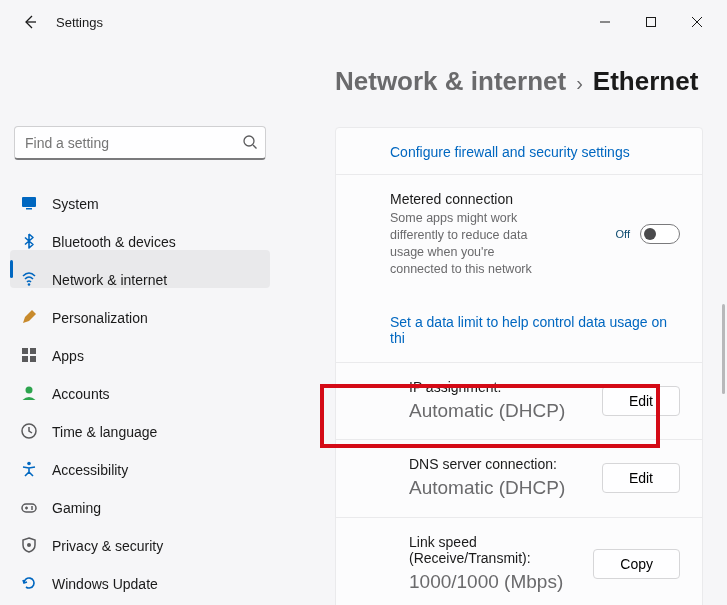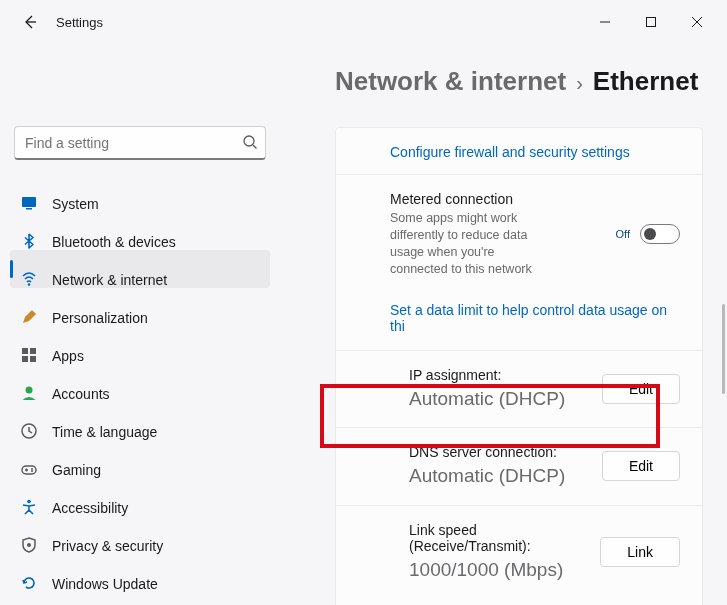--- a/index.html
+++ b/index.html
@@ -111,20 +111,21 @@
   .link-row {
     padding: 16px 26px 14px 54px;
     border-bottom: 1px solid #eaeaec;
   }
   .link { color: #0067c0; font-size: 14px; cursor: pointer; }
   .row {
     display: flex;
     align-items: center;
     padding: 16px 22px 16px 54px;
     border-bottom: 1px solid #eaeaec;
+    gap: 12px;
     position: relative;
   }
   .row-text { flex: 1; min-width: 0; margin-left: 19px; }
   .row-title { font-size: 14px; color: #1a1a1a; margin-bottom: 3px; }
   .row-sub { font-size: 12.5px; color: #6a6a6c; line-height: 1.35; }
   .row-sub.big { font-size: 19px; }
   .toggle-wrap {
     display: flex; align-items: center; gap: 10px;
     color: #0c4a6e; font-size: 11px; margin-left: 47px;
   }
@@ -268,36 +269,36 @@
             <svg width="18" height="18" viewBox="0 0 18 18">
               <circle cx="9" cy="9" r="7" stroke="#5a5a5c" stroke-width="1.5" fill="none"></circle>
               <path d="M9 5 V9 L12 11" stroke="#5a5a5c" stroke-width="1.5" fill="none"></path>
             </svg>
           </span>
           <span>Time &amp; language</span>
         </div>
         <div class="nav-item">
           <span>
             <svg width="18" height="18" viewBox="0 0 18 18">
+              <circle cx="9" cy="3.5" r="1.8" fill="#0067c0"></circle>
+              <path d="M3 7 L9 8 L15 7 M9 8 V12 M9 12 L5 16 M9 12 L13 16" stroke="#0067c0" stroke-width="1.6" fill="none"></path>
+            </svg>
+          </span>
+          <span>Accessibility</span>
+        </div>
+        <div class="nav-item">
+          <span>
+            <svg width="18" height="18" viewBox="0 0 18 18">
               <rect x="2" y="6" width="14" height="8" rx="4" fill="none" stroke="#5a5a5c" stroke-width="1.5"></rect>
               <circle cx="12" cy="9" r="1" fill="#5a5a5c"></circle>
               <circle cx="12" cy="11" r="1" fill="#5a5a5c"></circle>
               <path d="M5 10 h3 M6.5 8.5 v3" stroke="#5a5a5c" stroke-width="1.3"></path>
             </svg>
           </span>
           <span>Gaming</span>
-        </div>
-        <div class="nav-item">
-          <span>
-            <svg width="18" height="18" viewBox="0 0 18 18">
-              <circle cx="9" cy="3.5" r="1.8" fill="#0067c0"></circle>
-              <path d="M3 7 L9 8 L15 7 M9 8 V12 M9 12 L5 16 M9 12 L13 16" stroke="#0067c0" stroke-width="1.6" fill="none"></path>
-            </svg>
-          </span>
-          <span>Accessibility</span>
         </div>
         <div class="nav-item">
           <span>
             <svg width="18" height="18" viewBox="0 0 18 18">
               <path d="M9 2 L15 4 V9 Q15 14 9 16 Q3 14 3 9 V4 Z" fill="none" stroke="#5a5a5c" stroke-width="1.5"></path>
               <circle cx="9" cy="9" r="2" fill="#5a5a5c"></circle>
             </svg>
           </span>
           <span>Privacy &amp; security</span>
         </div>
@@ -357,21 +358,21 @@
           <div class="row-sub big">Automatic (DHCP)</div>
         </div>
         <button class="btn">Edit</button>
       </div>
 
       <div class="row" style="border-bottom:none;flex-wrap:wrap;">
         <div class="row-text" style="flex:1 1 150px;">
           <div class="row-title">Link speed (Receive/Transmit):</div>
           <div class="row-sub big">1000/1000 (Mbps)</div>
         </div>
-        <button class="btn">Link</button>
+        <button class="btn">Copy</button>
         <div style="flex-basis:100%;height:10px;"></div>
 
       </div>
 
     </div>
 
     <div class="highlight" style="left:40px;top:340px;width:340px;height:64px;"></div>
     <div class="scrollbar"></div>
   </div>
 </div>

